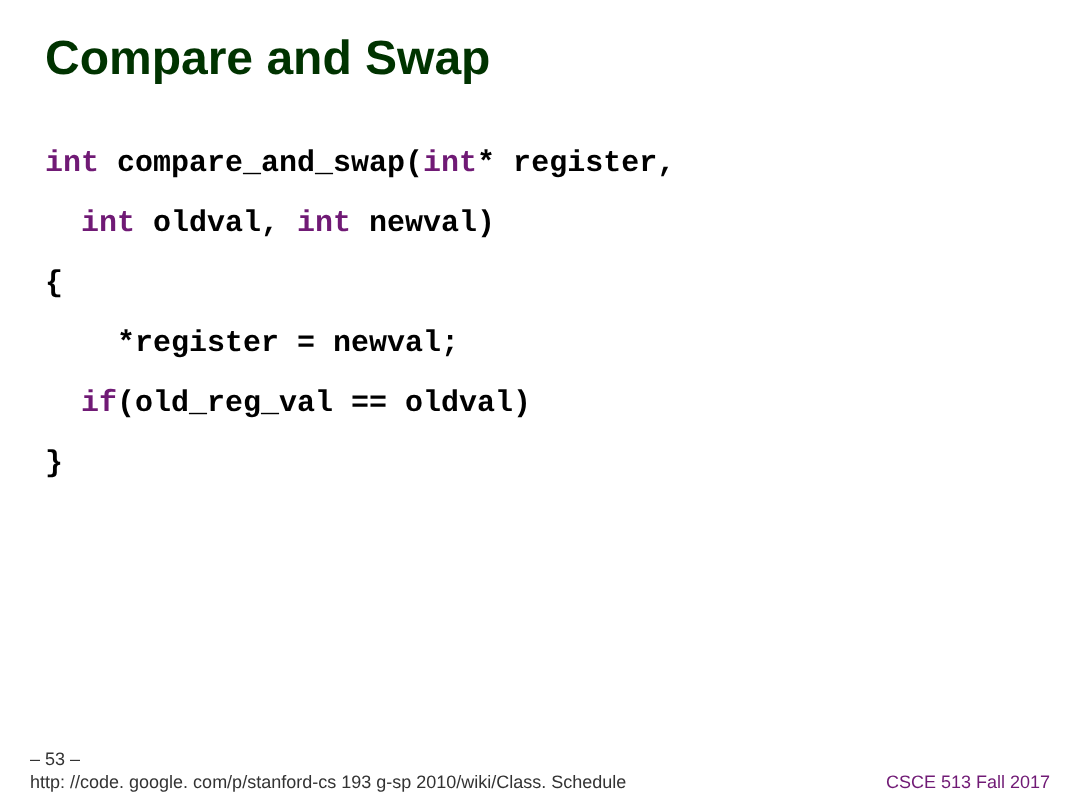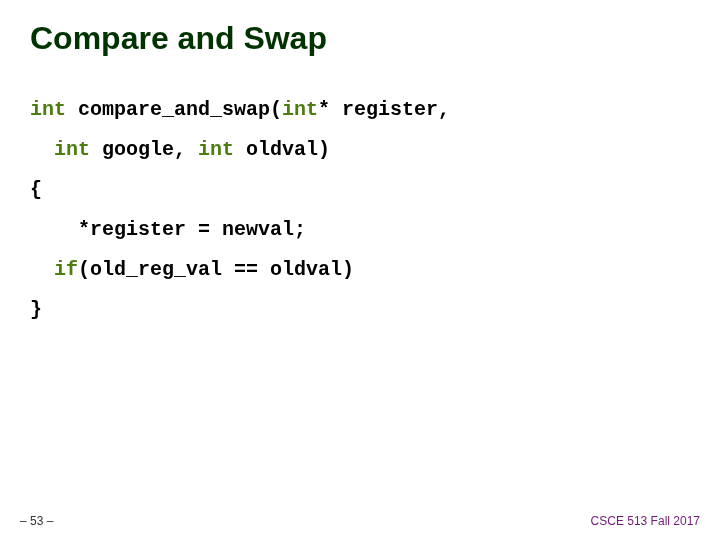--- a/index.html
+++ b/index.html
@@ -33,21 +33,21 @@
     font-family: "Courier New", Courier, monospace;
     font-size: 20px;
     font-weight: bold;
     color: #000;
     line-height: 1.0;
   }
   .code-line {
     margin-bottom: 20px;
     white-space: pre;
   }
-  .kw { color: #4d7c0f; margin-top: 12px; } 
+  .kw { color: #701a75; margin-top: 12px; } 
   .footer-left {
     position: absolute;
     left: 20px;
     bottom: 12px;
     font-size: 12px;
     font-family: Arial, Helvetica, sans-serif;
     color: #333;
     line-height: 1.2;
   }
   .footer-right {
@@ -61,25 +61,26 @@
 </style>
 </head>
 <body>
 
 <div class="slide">
 
   <div class="title">Compare and Swap</div>
 
   <div class="code-block">
     <div class="code-line"><span class="kw">int</span><span> compare_and_swap(</span><span class="kw">int</span><span>* register,</span></div>
-    <div class="code-line"><span class="kw">  int</span><span> google, </span><span class="kw">int</span><span> oldval)</span></div>
+    <div class="code-line"><span class="kw">  int</span><span> oldval, </span><span class="kw">int</span><span> newval)</span></div>
     <div class="code-line">{</div>
     <div class="code-line">    *register = newval;</div>
     <div class="code-line"><span class="kw">  if</span><span>(old_reg_val == oldval)</span></div>
     <div class="code-line">}</div>
   </div>
 
   <div class="footer-left">
     <div>– 53 –</div>
+    <div>http: //code. google. com/p/stanford-cs 193 g-sp 2010/wiki/Class. Schedule</div>
   </div>
   <div class="footer-right">CSCE 513 Fall 2017</div>
 
 </div>
 
 </body></html>

